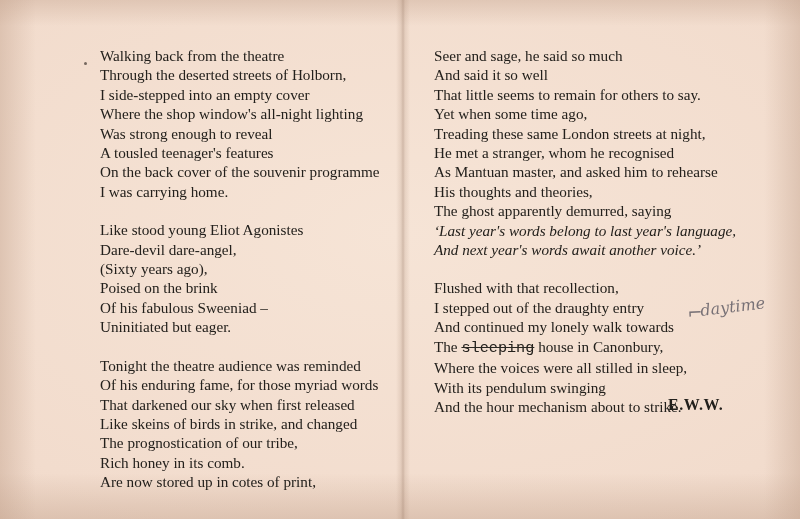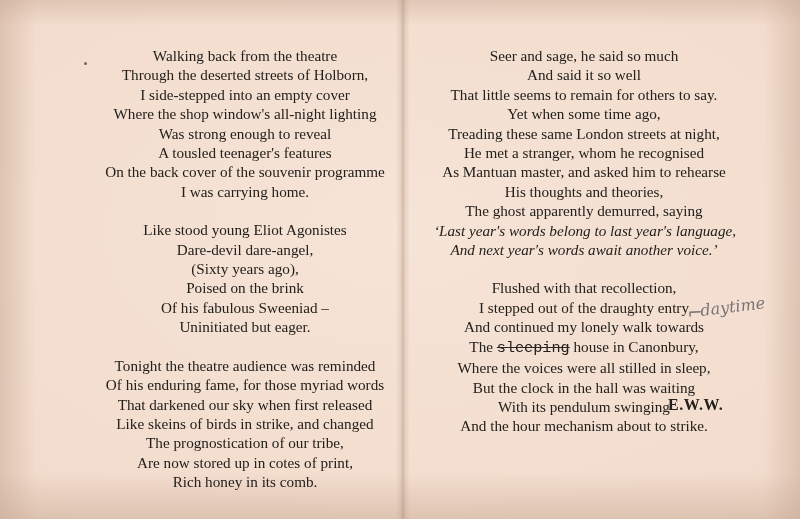--- a/index.html
+++ b/index.html
@@ -50,21 +50,21 @@
     position: absolute;
     top: 46px;
     color: #23201c;
     font-size: 15.2px;
     line-height: 19.4px;
   }
   #col-left  { left: 100px; width: 290px; }
   #col-right { left: 434px; width: 300px; }
 
   .stanza { margin: 0 0 19px 0; }
-  .line { white-space: pre; text-align: center; }
+  .line { white-space: pre; }
   .line.italic { font-style: italic; }
 
   
   #ink-dot {
     position: absolute;
     left: 84px;
     top: 62px;
     width: 3px;
     height: 3px;
     border-radius: 50%;
@@ -143,22 +143,22 @@
       <div class="line">Of his fabulous Sweeniad –</div>
       <div class="line">Uninitiated but eager.</div>
     </div>
 
     <div class="stanza">
       <div class="line">Tonight the theatre audience was reminded</div>
       <div class="line">Of his enduring fame, for those myriad words</div>
       <div class="line">That darkened our sky when first released</div>
       <div class="line">Like skeins of birds in strike, and changed</div>
       <div class="line">The prognostication of our tribe,</div>
+      <div class="line">Rich honey in its comb.</div>
       <div class="line">Are now stored up in cotes of print,</div>
-      <div class="line">Rich honey in its comb.</div>
     </div>
 
   </div>
 
   <div class="page-col" id="col-right">
 
     <div class="stanza">
       <div class="line">Seer and sage, he said so much</div>
       <div class="line">And said it so well</div>
       <div class="line">That little seems to remain for others to say.</div>
@@ -171,21 +171,20 @@
       <div class="line italic">‘Last year's words belong to last year's language,</div>
       <div class="line italic">And next year's words await another voice.’</div>
     </div>
 
     <div class="stanza">
       <div class="line">Flushed with that recollection,</div>
       <div class="line">I stepped out of the draughty entry</div>
       <div class="line">And continued my lonely walk towards</div>
       <div class="line" id="struck-line">The <span class="struck">sleeping</span> house in Canonbury,</div>
       <div class="line">Where the voices were all stilled in sleep,</div>
-      <div class="line">But the clock in the hall was waiting</div>
       <div class="line">With its pendulum swinging</div>
       <div class="line">And the hour mechanism about to strike.</div>
     </div>
 
   </div>
 
   <div id="annotation"><span class="hook">⌐</span><span>daytime</span></div>
 
   <div id="signature">E.W.W.</div>
 </div>

